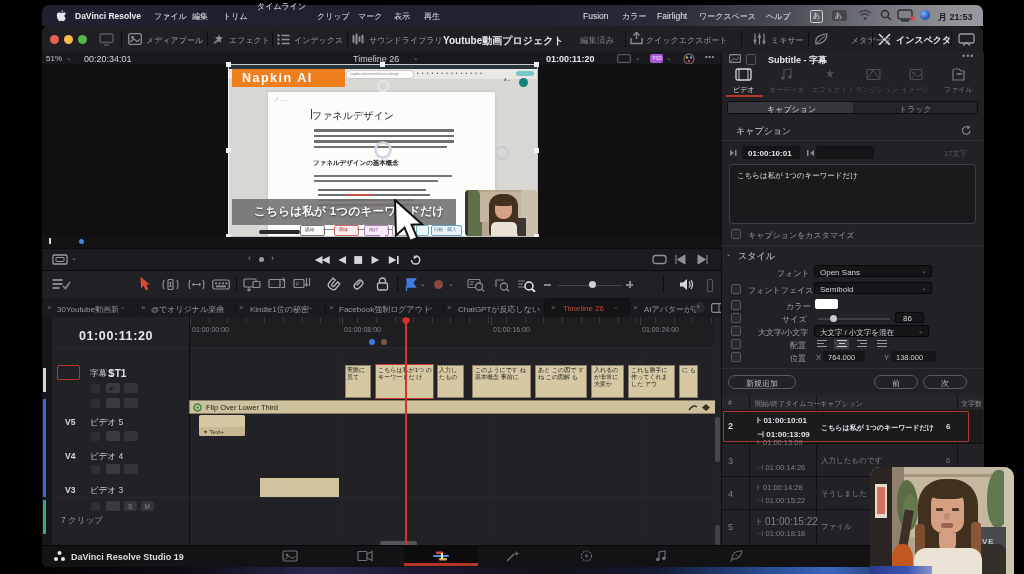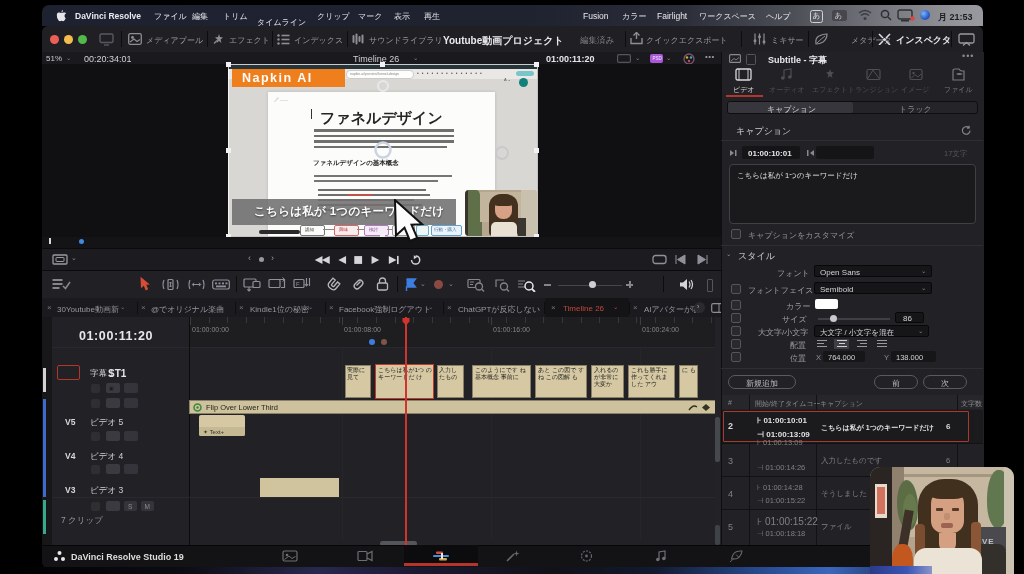--- a/index.html
+++ b/index.html
@@ -9,21 +9,21 @@
 <div id="stage">
 
 <div class="ab" style="left:42px;top:5px;width:941px;height:21px;border-radius:7px 7px 0 0;background:linear-gradient(90deg,#1e2130 0%,#1f222f 52%,#2b2e39 68%,#4e5058 80%,#75767d 89%,#939499 97%,#98999e 100%);"></div>
 <svg class="ab" style="left:56px;top:9px;" width="11" height="13" viewBox="0 0 11 13">
       <path d="M5.5 3.5 Q5.3 1.8 6.8 0.8 Q7.3 2.3 5.9 3.5 Z M8.5 7 Q8.5 5 10.2 4.2 Q9.3 3.2 7.8 3.6 Q6.8 4 5.5 4 Q4.2 4 3.2 3.6 Q1 3.2 0.8 6 Q0.6 9 2.6 11.4 Q3.5 12.5 4.6 12 Q5.5 11.6 6.4 12 Q7.5 12.5 8.4 11.4 Q9.3 10.3 9.7 9.2 Q8.5 8.6 8.5 7 Z" fill="#e6e6ea"></path>
     </svg>
 <div class="tx" style="left:75px;top:10.5px;font-size:8.5px;font-weight:bold;color:#eaeaee;">DaVinci Resolve</div>
 <div class="tx" style="left:154px;top:11px;font-size:8px;color:#e4e4e8;">ファイル</div>
 <div class="tx" style="left:192px;top:11px;font-size:8px;color:#e4e4e8;">編集</div>
 <div class="tx" style="left:223px;top:11px;font-size:8px;color:#e4e4e8;">トリム</div>
-<div class="tx" style="left:257px;top:17px;font-size:8px;color:#e4e4e8;">タイムライン</div>
+<div class="tx" style="left:257px;top:1px;font-size:8px;color:#e4e4e8;">タイムライン</div>
 <div class="tx" style="left:317px;top:11px;font-size:8px;color:#e4e4e8;">クリップ</div>
 <div class="tx" style="left:358px;top:11px;font-size:8px;color:#e4e4e8;">マーク</div>
 <div class="tx" style="left:394px;top:11px;font-size:8px;color:#e4e4e8;">表示</div>
 <div class="tx" style="left:424px;top:11px;font-size:8px;color:#e4e4e8;">再生</div>
 <div class="tx" style="left:583px;top:10.5px;font-size:8.5px;color:#e8e8ec;">Fusion</div>
 <div class="tx" style="left:622px;top:11px;font-size:8px;color:#e8e8ec;">カラー</div>
 <div class="tx" style="left:657px;top:10.5px;font-size:8.5px;color:#e8e8ec;">Fairlight</div>
 <div class="tx" style="left:699px;top:11px;font-size:8px;color:#eaeaee;">ワークスペース</div>
 <div class="tx" style="left:766px;top:11px;font-size:8px;color:#eaeaee;">ヘルプ</div>
 <div class="ab" style="left:810px;top:9.5px;width:11px;height:11px;border:1.2px solid #d2d2d6;border-radius:2.5px;"></div>
@@ -152,21 +152,21 @@
   <div class="ab" style="left:0;top:5px;width:309px;height:10px;background:#e9e8e5;"></div>
   <div class="ab" style="left:118px;top:6px;width:66px;height:7px;border-radius:4px;background:#fdfdfc;border:0.5px solid #cccbc8;"></div>
   <div class="tx" style="left:122px;top:7.5px;font-size:3.5px;color:#8a8a88;">napkin.ai/preview/funnel-design</div>
   <div class="tx" style="left:189px;top:6px;font-size:5px;color:#555;letter-spacing:3.1px;">••••••••••••••</div>
   <div class="ab" style="left:288px;top:7px;width:18px;height:5px;border-radius:2.5px;background:#79c6ca;"></div>
 
   <div class="ab" style="left:0;top:15px;width:309px;height:157px;background:#d8d7d4;"></div>
 
   <div class="ab" style="left:40px;top:28px;width:227px;height:144px;background:#fcfcfa;box-shadow:0 0 3px rgba(0,0,0,0.15);"></div>
   <div class="tx" style="left:46px;top:33px;font-size:4px;color:#999;">🖊 ——</div>
-  <div class="tx" style="left:92px;top:45px;font-size:15px;font-weight:bold;color:#252525;">ファネルデザイン</div>
+  <div class="tx" style="left:84px;top:45px;font-size:10px;font-weight:normal;color:#252525;">ファネルデザイン</div>
   <div class="ab" style="left:83px;top:45px;width:0.8px;height:10px;background:#333;"></div>
 
   <div class="ab" style="left:86px;top:65px;width:140px;height:2.6px;background:#70706e;"></div>
   <div class="ab" style="left:86px;top:70.5px;width:140px;height:2.6px;background:#70706e;"></div>
   <div class="ab" style="left:86px;top:76px;width:140px;height:2.6px;background:#70706e;"></div>
   <div class="ab" style="left:86px;top:81.5px;width:133px;height:2.6px;background:#70706e;"></div>
   <div class="tx" style="left:85px;top:95px;font-size:6.5px;font-weight:bold;color:#252525;">ファネルデザインの基本概念</div>
   <div class="ab" style="left:86px;top:111px;width:138px;height:2.4px;background:#767674;"></div>
   <div class="ab" style="left:86px;top:116px;width:124px;height:2.4px;background:#767674;"></div>
   <div class="ab" style="left:90px;top:124.5px;width:108px;height:2.3px;background:#6e6e6c;"></div>

